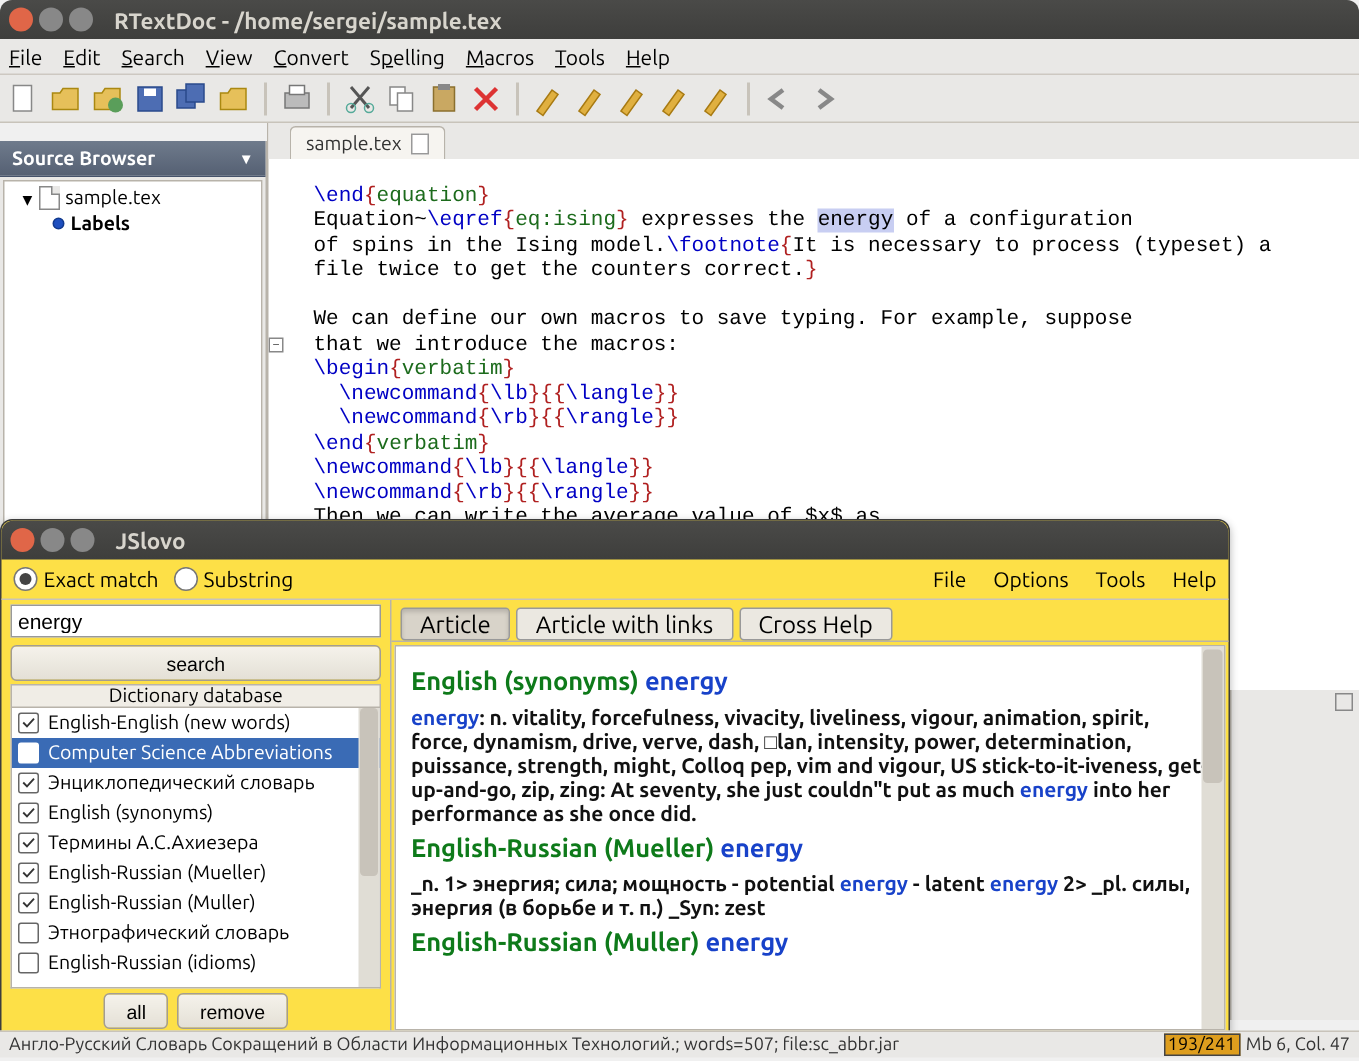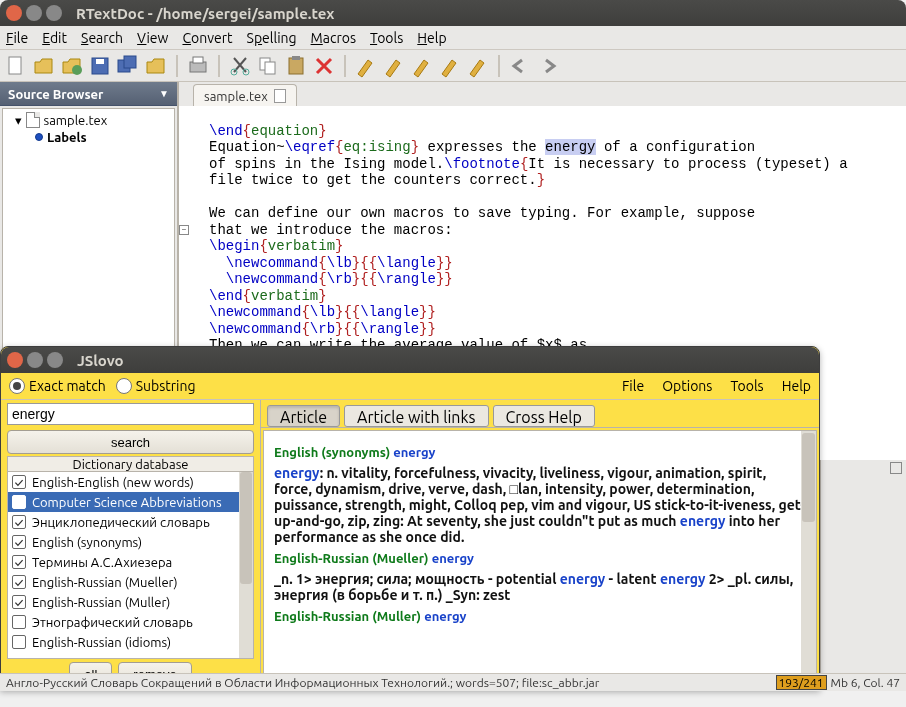--- a/index.html
+++ b/index.html
@@ -13,21 +13,21 @@
 
 .menubar { height:24px; background:#e9e8e6; display:flex; align-items:center; padding:0 6px; border-bottom:1px solid #cdc8c1; font-size:14px; }
 .menubar span { margin-right:14px; }
 .menubar span u { text-decoration:underline; }
 
 .toolbar { height:32px; background:#e9e8e6; display:flex; align-items:center; padding:0 4px; border-bottom:1px solid #c8c3ba; gap:4px; }
 .toolbar .sep { width:2px; height:22px; background:#c8c3ba; margin:0 4px; }
 .toolbar svg { width:24px; height:24px; }
 
 .main { display:flex; height:420px; }
-.sourcebrowser { width:178px; background:#e9e8e6; border-right:1px solid #b8b3aa; display:flex; flex-direction:column; }
+.sourcebrowser { width:178px; background:#e9e8e6; border-right:1px solid #b8b3aa; display:flex; flex-direction:column;margin-top:12px; }
 .sb-header { height:24px; background:linear-gradient(#6f7b8c,#556073); color:#fff; display:flex; align-items:center; padding:0 8px; font-weight:bold; border-bottom:1px solid #45526a; justify-content:space-between; }
 .sb-header .drop { font-size:10px; }
 .sb-tools { height:22px; display:flex; justify-content:flex-end; gap:8px; padding:2px 6px; }
 .sb-body { flex:1; background:#fff; border:1px solid #b8b3aa; margin:2px; font-size:13px; padding:2px 0; }
 .tree-item { padding:1px 4px 1px 12px; display:flex; align-items:center; gap:4px; }
 .tree-sub { padding-left:32px; }
 .bullet { width:8px; height:8px; border-radius:50%; background:#1e4fbf; border:1px solid #123a8e; display:inline-block; }
 .page-icon{ width:14px; height:16px; border:1px solid #888; background:#fff; display:inline-block; position:relative; }
 .page-icon::after{content:"";position:absolute;right:-1px;top:-1px;width:5px;height:5px;border-left:1px solid #888;border-bottom:1px solid #888;background:#e9e8e6;}
 
@@ -64,26 +64,26 @@
 .js-btns { display:flex; justify-content:center; gap:6px; padding:3px; }
 .small-btn{height:24px;padding:0 14px;border:1px solid #a39d92;border-radius:4px;background:linear-gradient(#f5f2eb,#e4e0d6);font-size:13px;}
 
 .js-right { flex:1; display:flex; flex-direction:column; }
 .js-tabs { display:flex; padding:4px 6px 0 6px; gap:4px; height:28px; border-bottom:1px solid #b8b3aa; align-items:flex-end; }
 .js-tab { height:22px; padding:2px 12px; border:1px solid #999; border-radius:3px; background:#ebe8e1; font-size:16px; }
 .js-tab.active{background:#d8d3c9; box-shadow:inset 0 2px 3px rgba(0,0,0,0.15);}
 .article { flex:1; margin:2px; border:1px solid #b8b3aa; background:#fff; overflow:hidden; padding:8px 10px; font-size:14px; position:relative; }
 .art-scroll{position:absolute;right:0;top:0;bottom:0;width:15px;background:#e0ddd5;}
 .art-thumb{position:absolute;right:1px;top:2px;width:13px;height:35%;background:#c8c3ba;border-radius:3px;}
-.article h3 { font-size:13px; margin:6px 0; font-weight:bold; }
+.article h3 { font-size:17px; margin:6px 0; font-weight:bold; }
 .article h3 .src{color:#0e7a1a;} .article h3 .word{color:#1842c9;}
 .article p { margin:4px 0; color:#111; font-weight:bold; }
 .article .wd{color:#1842c9;}
 
-.statusbar { position:absolute; left:0; right:0; bottom:16px; height:18px; background:#e9e8e6; border-top:1px solid #c8c3ba; font-size:12px; display:flex; align-items:center; padding:0 6px; color:#333; }
+.statusbar { position:absolute; left:0; right:0; bottom:2px; height:18px; background:#e9e8e6; border-top:1px solid #c8c3ba; font-size:12px; display:flex; align-items:center; padding:0 6px; color:#333; }
 .statusbar .right{margin-left:auto;display:flex;align-items:center;gap:4px;}
 .mem{background:#de9e1e; padding:0 2px; border:1px solid #444; color:#000;}
 
 
 .behind-panel { position:absolute; right:0; top:460px; width:86px; height:220px; background:#e9e8e6; border-left:1px solid #b8b3aa; }
 .behind-panel .pin { position:absolute; right:4px; top:2px; width:12px; height:12px; border:1px solid #888; }
 </style>
 </head>
 <body>
 

